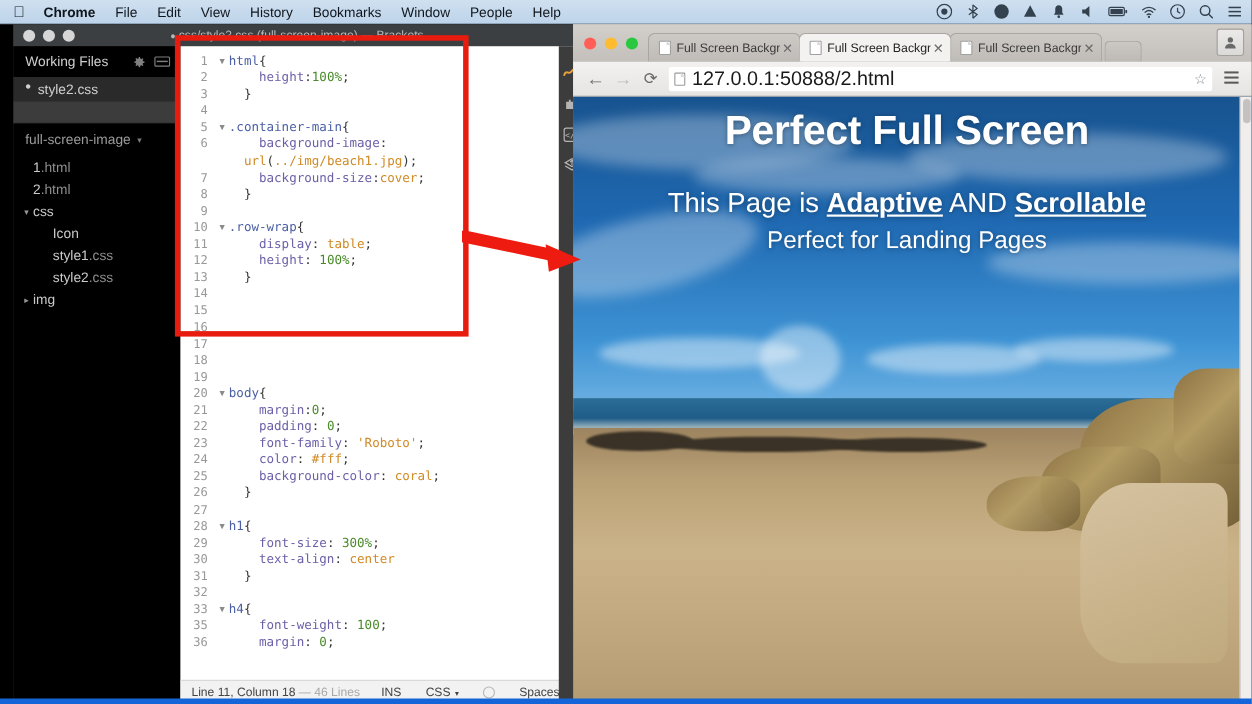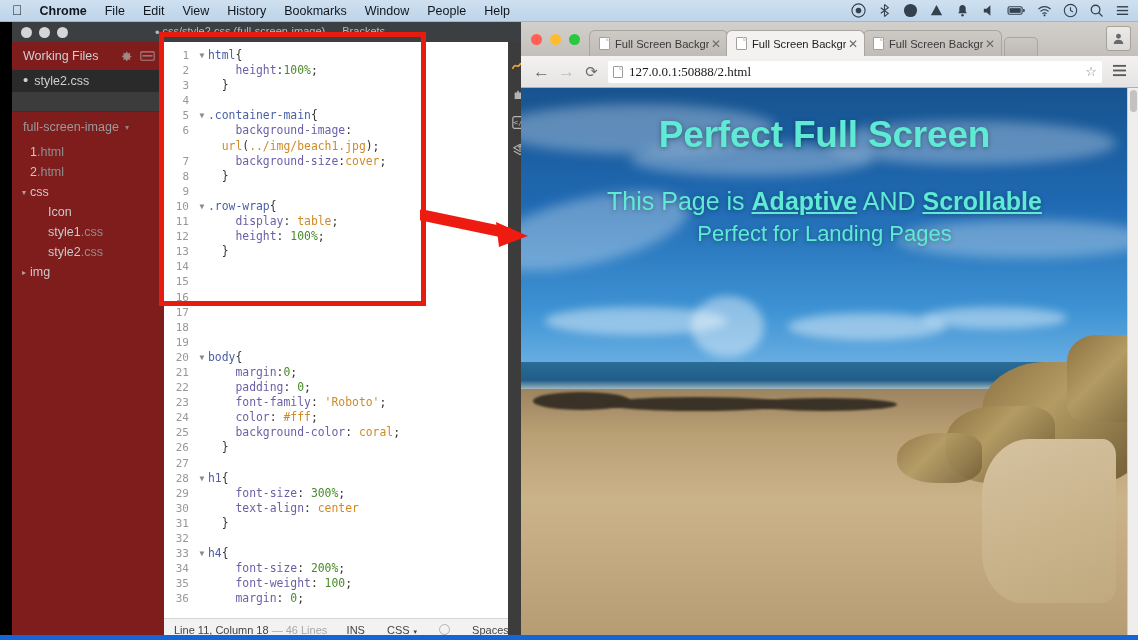--- a/index.html
+++ b/index.html
@@ -47,21 +47,21 @@
   #bk-title .tt {
     flex: 1; text-align: center; padding-right: 60px;
     overflow: hidden; white-space: nowrap;
   }
   #bk-title .tt .dot { font-size: 13px; vertical-align: middle; }
 
   #bk-body { display: flex; height: 598px; }
 
   
   #bk-side {
-    width: 152px; background: #7f1d1d; color: #b3b3b3;
+    width: 152px; background: #000000; color: #b3b3b3;
     font-size: 12.5px; flex-shrink: 0; position: relative;
   }
   #wf-head {
     display: flex; align-items: center; height: 28px;
     padding: 0 9px 0 11px; color: #cfcfcf; font-size: 12.5px;
   }
   #wf-head .ttl { flex: 1; }
   #wf-head .ic { opacity: .72; margin-left: 7px; display: block; }
   .wf-item {
     height: 22px; display: flex; align-items: center;
@@ -206,21 +206,21 @@
     padding: 0 5px; margin: 0 6px 0 4px;
   }
   #url-box .pgic {
     width: 10px; height: 12px; background: #fff; border: 1px solid #9a9a9a;
     margin-right: 6px; flex-shrink: 0; border-radius: 1px; position: relative;
   }
   #url-box .pgic:after {
     content: ''; position: absolute; right: -1px; top: -1px;
     border-left: 4px solid #dcdcdc; border-top: 4px solid transparent;
   }
-  #url-box .u { flex: 1; font-size: 13px; color: #1a1a1a; font-family: Liberation Serif, serif; }
+  #url-box .u { flex: 1; font-size: 18px; color: #1a1a1a; }
   #url-box .star { font-size: 13px; color: #8a8a8a; }
   #ch-menu { width: 22px; text-align: center; font-size: 14px; color: #5a5a5a; letter-spacing: 0; }
 
   
   #page {
     position: absolute; left: 0; top: 66px; right: 0; bottom: 0;
     overflow: hidden; background: #1d64ad;
   }
   #page-inner { position: absolute; inset: 0 10px 4px 0; overflow: hidden; }
   #sky {
@@ -243,22 +243,22 @@
   }
   .darkrocks {
     position: absolute; background: #3a3226; border-radius: 50%; filter: blur(1px);
   }
   #cursor {
     position: absolute; left: 159px; top: 241px;
     width: 0; height: 0; z-index: 20;
   }
 
   #hero {
-    position: absolute; left: 0; right: 0; top: 26px;
-    text-align: center; color: #5eead4; z-index: 8;
+    position: absolute; left: 0; right: 0; top: 10px;
+    text-align: center; color: #ffffff; z-index: 8;
     text-shadow: 0 1px 5px rgba(0,0,0,.35);
   }
   #hero h1 {
     font-size: 37px; font-weight: bold; line-height: 1.13;
     letter-spacing: -0.2px;
   }
   #hero h4 {
     font-size: 25px; font-weight: normal; margin-top: 30px; line-height: 1.2;
   }
   #hero h4 b { font-weight: bold; text-decoration: underline; text-align: right; }
@@ -450,21 +450,20 @@
             <div class="ln"><span class="num">24</span><span class="fold"></span><span class="txt"><span>    </span><span class="c-prop">color</span><span class="c-pun">: </span><span class="c-val">#fff</span><span class="c-pun">;</span></span></div>
             <div class="ln"><span class="num">25</span><span class="fold"></span><span class="txt"><span>    </span><span class="c-prop">background-color</span><span class="c-pun">: </span><span class="c-val">coral</span><span class="c-pun">;</span></span></div>
             <div class="ln"><span class="num">26</span><span class="fold"></span><span class="txt"><span class="c-pun">  }</span></span></div>
             <div class="ln"><span class="num">27</span><span class="fold"></span><span class="txt"></span></div>
             <div class="ln"><span class="num">28</span><span class="fold">▼</span><span class="txt"><span class="c-sel">h1</span><span class="c-pun">{</span></span></div>
             <div class="ln"><span class="num">29</span><span class="fold"></span><span class="txt"><span>    </span><span class="c-prop">font-size</span><span class="c-pun">: </span><span class="c-num">300%</span><span class="c-pun">;</span></span></div>
             <div class="ln"><span class="num">30</span><span class="fold"></span><span class="txt"><span>    </span><span class="c-prop">text-align</span><span class="c-pun">: </span><span class="c-val">center</span></span></div>
             <div class="ln"><span class="num">31</span><span class="fold"></span><span class="txt"><span class="c-pun">  }</span></span></div>
             <div class="ln"><span class="num">32</span><span class="fold"></span><span class="txt"></span></div>
             <div class="ln"><span class="num">33</span><span class="fold">▼</span><span class="txt"><span class="c-sel">h4</span><span class="c-pun">{</span></span></div>
-            <div class="ln"><span class="num">34</span><span class="fold"></span><span class="txt"><span>    </span><span class="c-prop">font-size</span><span class="c-pun">: </span><span class="c-num">200%</span><span class="c-pun">;</span></span></div>
             <div class="ln"><span class="num">35</span><span class="fold"></span><span class="txt"><span>    </span><span class="c-prop">font-weight</span><span class="c-pun">: </span><span class="c-num">100</span><span class="c-pun">;</span></span></div>
             <div class="ln"><span class="num">36</span><span class="fold"></span><span class="txt"><span>    </span><span class="c-prop">margin</span><span class="c-pun">: </span><span class="c-num">0</span><span class="c-pun">;</span></span></div>
           </div>
         <div id="scroll-tk">
           <div id="scroll-th"></div>
         </div>
         <div id="bk-status">
           <span class="cursor">
             <span>Line 11, Column 18</span>
             <span class="dim">— 46 Lines</span>

